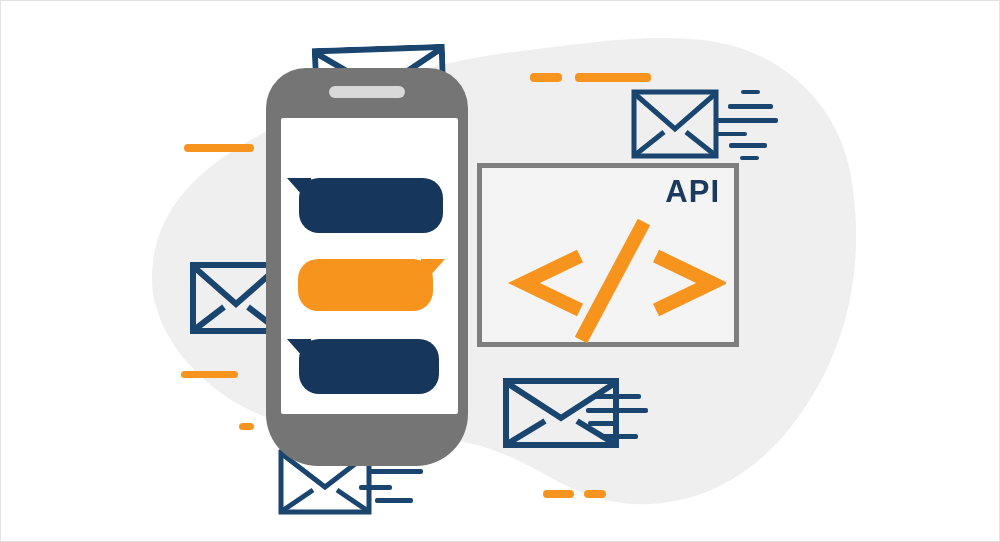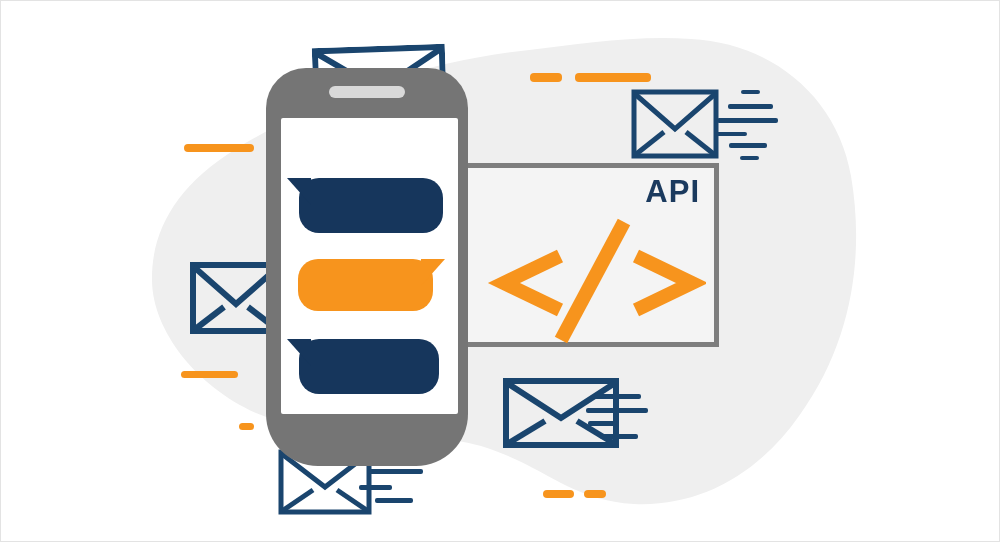--- a/index.html
+++ b/index.html
@@ -4,21 +4,21 @@
 <style>
   html,body{margin:0;padding:0;background:#ffffff;}
   .stage{
     position:relative;width:1000px;height:542px;background:#ffffff;
     border:1px solid #e3e3e3;box-sizing:border-box;overflow:hidden;
     font-family:"Liberation Sans",sans-serif;
   }
   .blob-svg{position:absolute;left:0;top:0;z-index:0;}
   
   .api-box{
-    position:absolute;left:456px;top:162px;width:262px;height:184px;
+    position:absolute;left:476px;top:162px;width:262px;height:184px;
     background:#f4f4f4;border:5px solid #7e7e7e;box-sizing:border-box;z-index:5;
   }
   .api-label{
     position:absolute;top:6px;right:14px;
     font-size:31px;font-weight:bold;letter-spacing:1px;color:#1b3a5e;
   }
   .code-svg{position:absolute;left:14px;top:22px;}
   
   .phone{
     position:absolute;left:265px;top:67px;width:202px;height:398px;

